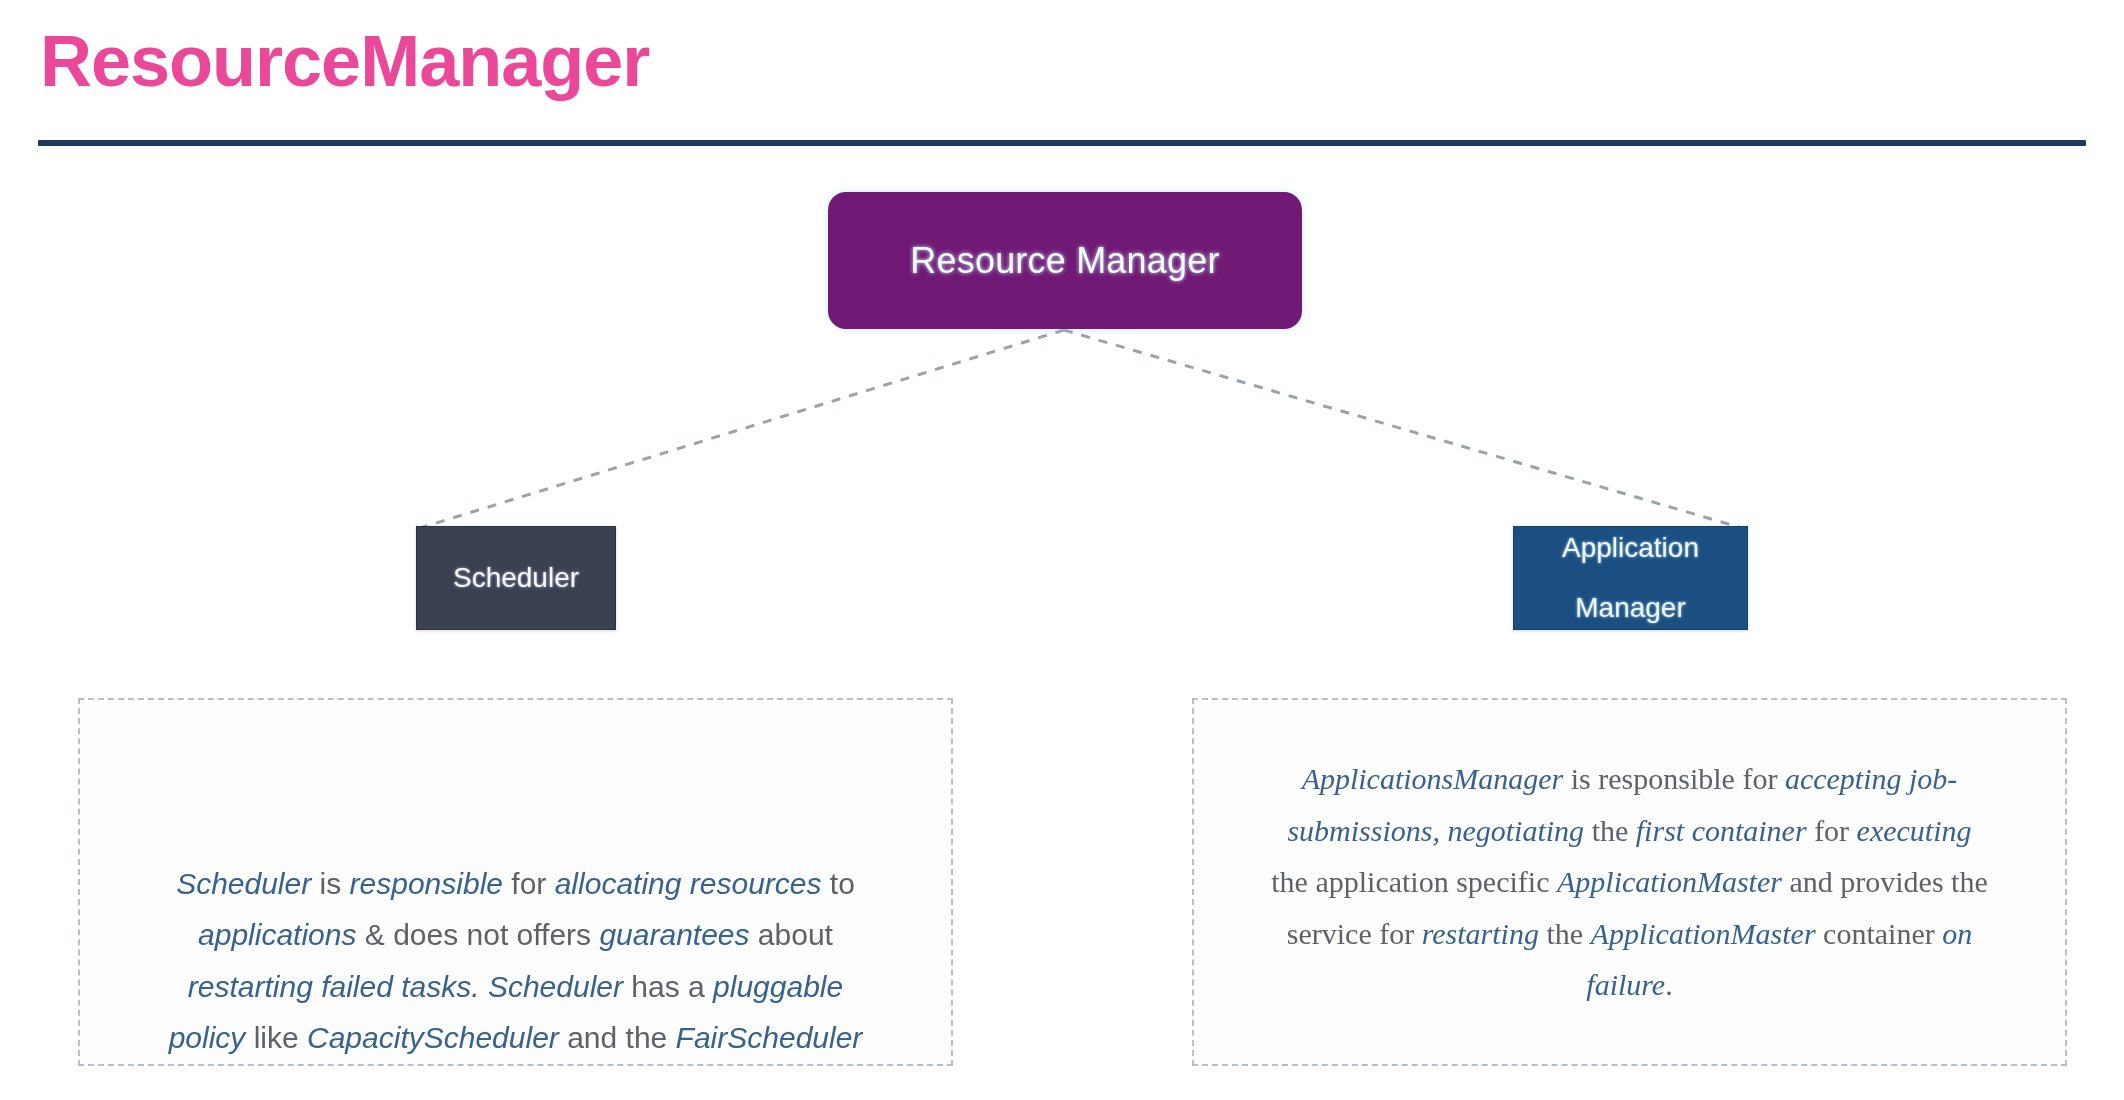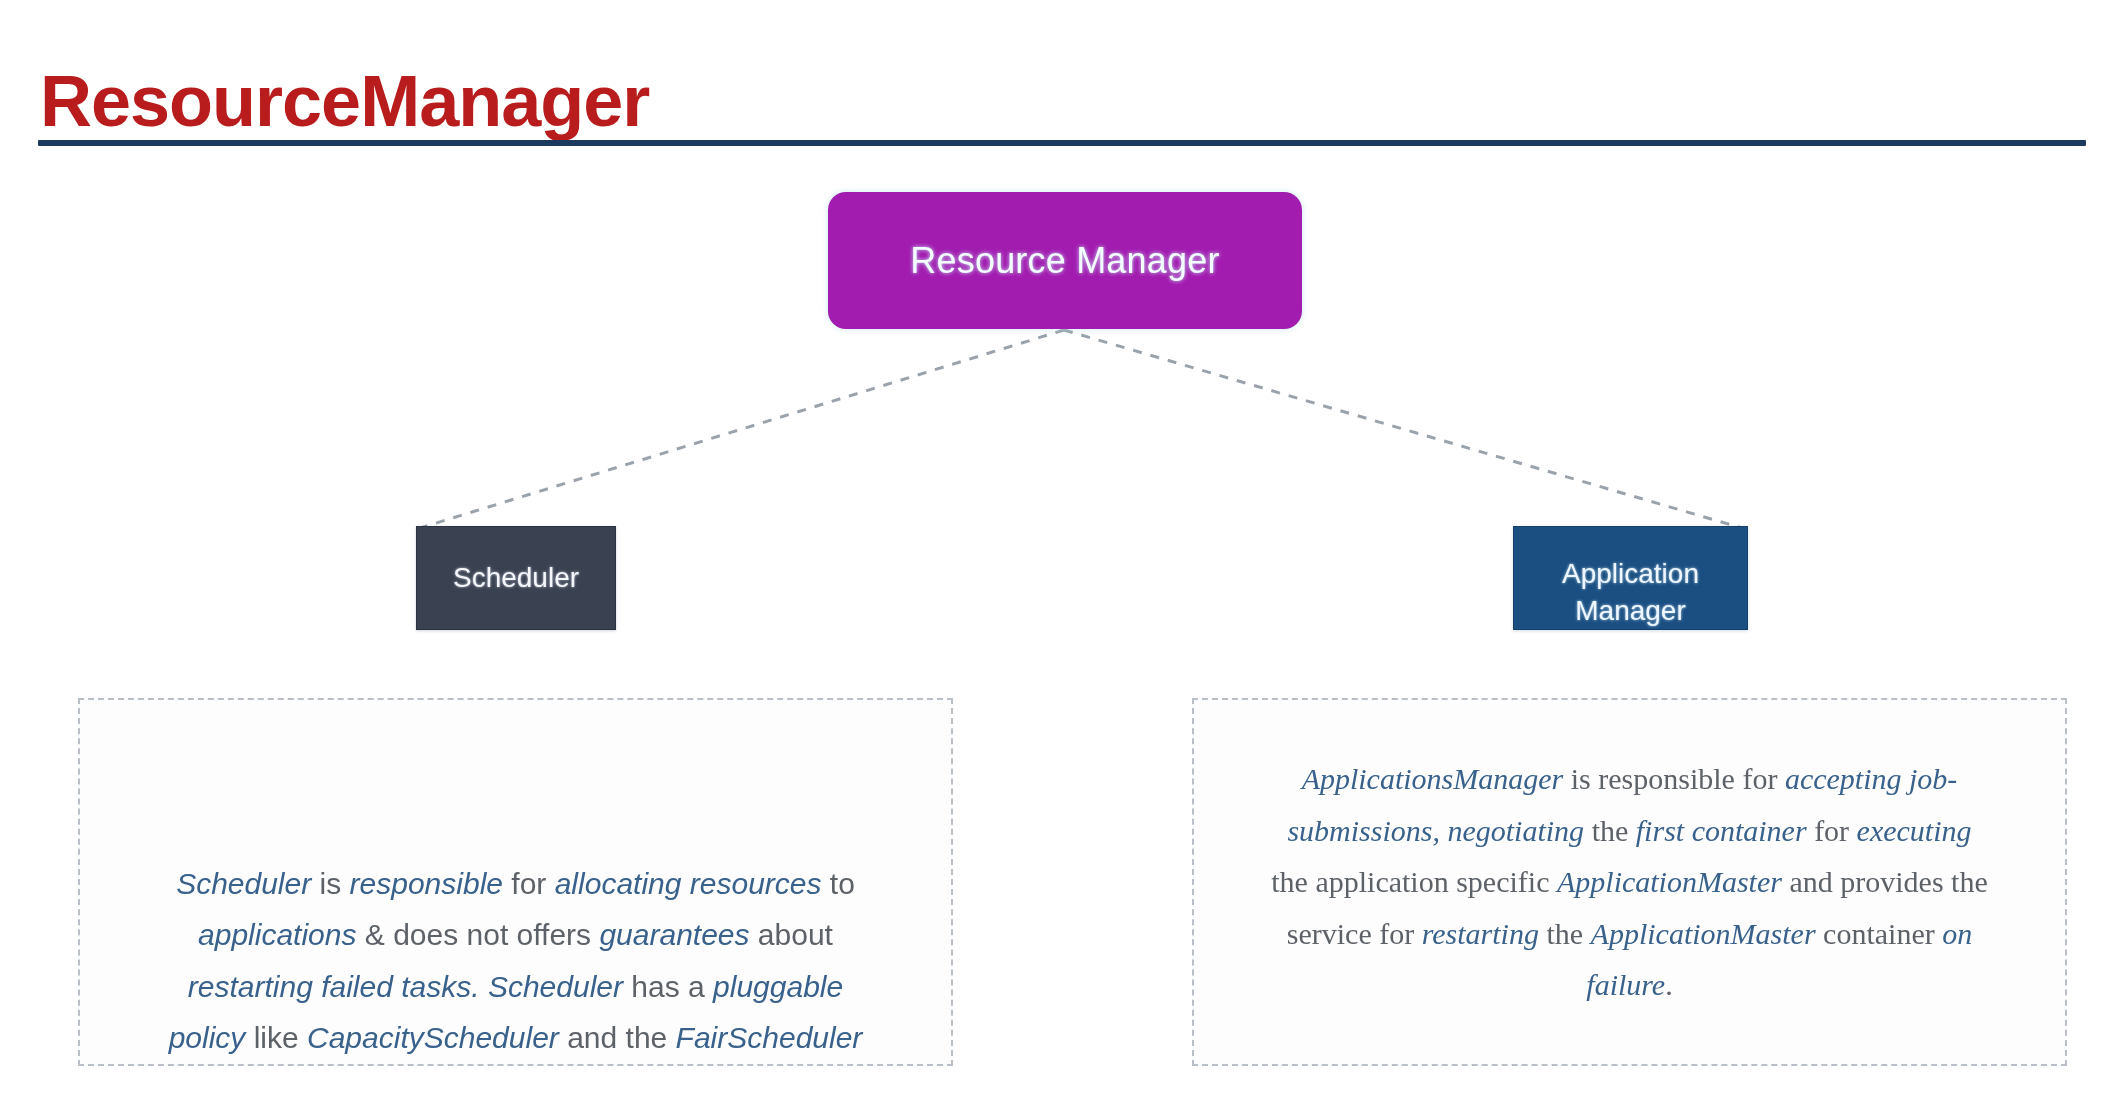--- a/index.html
+++ b/index.html
@@ -105,22 +105,23 @@
     position: absolute;
     left: 1513px;
     top: 526px;
     width: 233px;
     height: 102px;
     background: #1b4f82;
     border: 1px solid #17406b;
     display: flex;
     flex-direction: column;
     align-items: center;
-    justify-content: flex-end;
+    justify-content: center;
     box-shadow: 0 1px 3px rgba(120, 150, 180, 0.35);
+    gap: 23px;
   }
   #node-application-manager .node-label {
     color: #eef7ff;
     font-size: 28px;
     font-weight: 400;
     line-height: 1.3;
     text-shadow: 0 0 3px rgba(215, 238, 255, 0.85);
     white-space: nowrap;
   }
 
@@ -165,30 +166,30 @@
   .desc-text .pl {
     font-style: normal;
     color: #5d6268;
   }
 </style>
 </head>
 <body>
 
 <div id="slide">
 
-  <div id="page-title" style="color: #b91c1c; margin-top: 40px;">ResourceManager</div>
+  <div id="page-title" style="color: #ec4899;">ResourceManager</div>
 
   <div id="title-rule" style="background: rgb(28, 58, 94);"></div>
 
   <svg id="connectors" viewBox="0 0 2124 1100" xmlns="http://www.w3.org/2000/svg">
     <line x1="1064" y1="330" x2="420" y2="528" stroke="#9aa3ab" stroke-width="3" stroke-dasharray="9 9" stroke-linecap="butt"></line>
     <line x1="1064" y1="330" x2="1742" y2="528" stroke="#9aa3ab" stroke-width="3" stroke-dasharray="9 9" stroke-linecap="butt"></line>
   </svg>
 
-  <div id="node-resource-manager" style="background: #a21caf;">
+  <div id="node-resource-manager" style="background: #701a75;">
     <span class="node-label">Resource Manager</span>
   </div>
 
   <div id="node-scheduler" style="background: rgb(58, 65, 80);">
     <span class="node-label">Scheduler</span>
   </div>
 
   <div id="node-application-manager" style="background: rgb(27, 79, 130);">
     <span class="node-label">Application</span>
     <span class="node-label">Manager</span>

